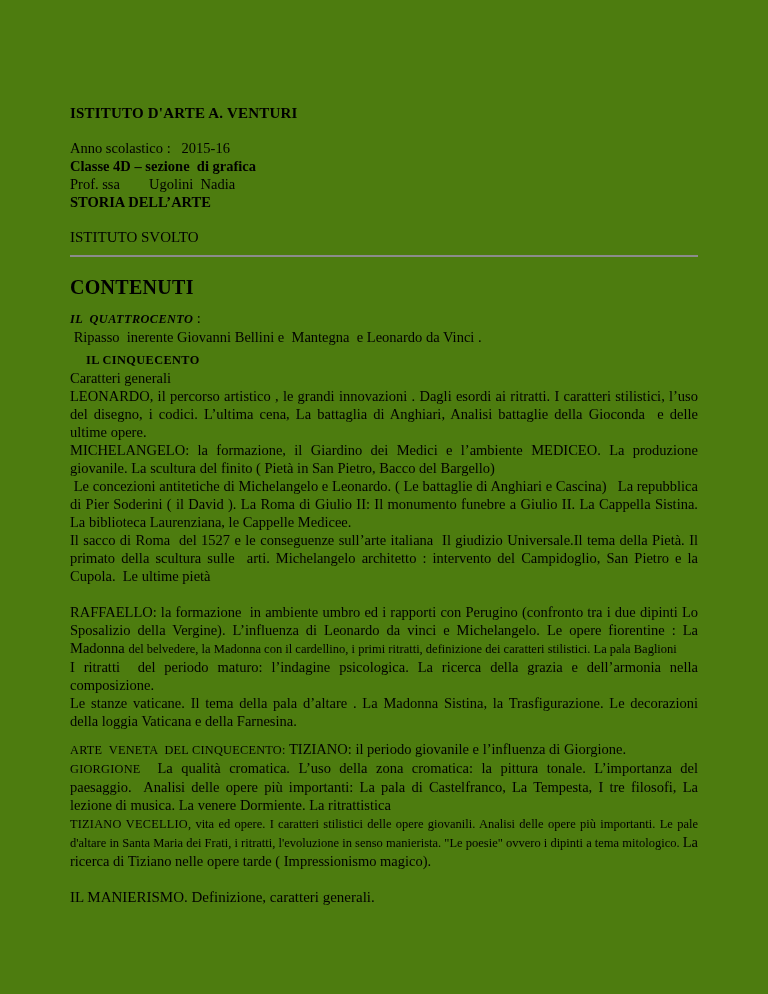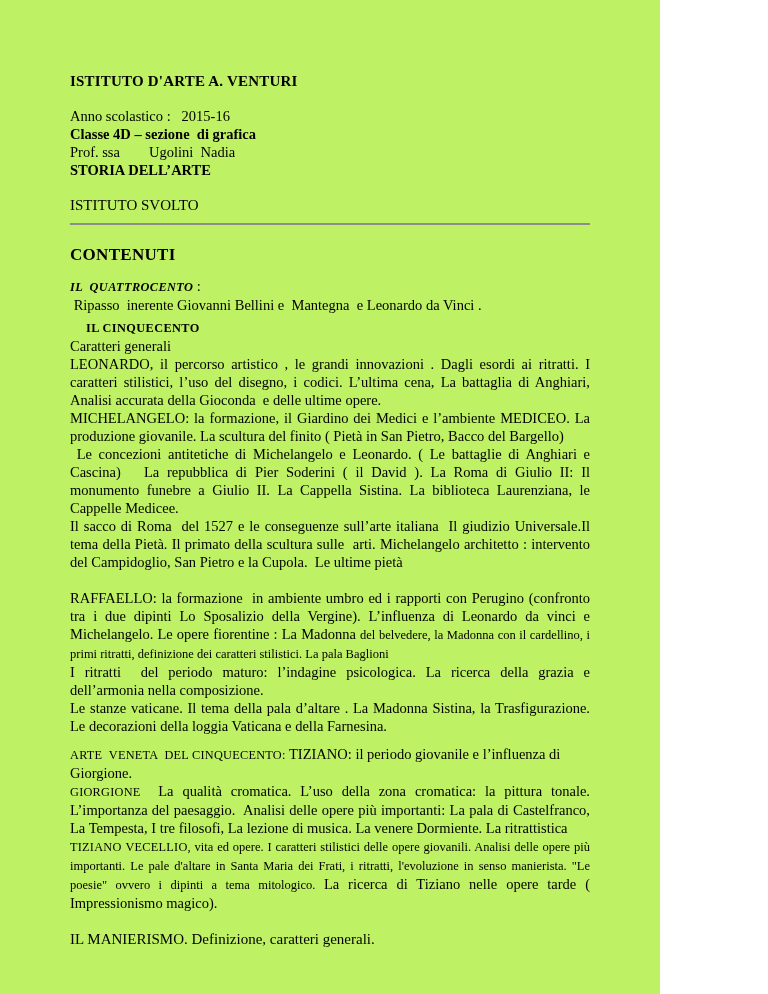--- a/index.html
+++ b/index.html
@@ -1,40 +1,40 @@
 <!DOCTYPE html>
 <html><head>
 <meta charset="utf-8">
 <style>
   html, body { margin: 0; padding: 0; background: #ffffff; }
   .page {
     position: relative;
-    width: 660px;
+    width: 768px;
     height: 994px;
-    background: #bef264;
+    background: #4d7c0f;
     box-sizing: border-box;
-    padding: 72px 70px 0 70px;
+    padding: 104px 70px 0 70px;
     font-family: "Liberation Serif", "DejaVu Serif", serif;
     font-size: 14.5px;
     line-height: 18px;
     color: #000000;
     overflow: hidden;
   }
   .page p { margin: 0; white-space: pre-wrap; }
   .t-bold { font-weight: bold; }
   .title { font-size: 15px; letter-spacing: 0.2px; }
   .anno { margin-top: 17px !important; }
   .programma { margin-top: 17px !important; font-size: 15px; }
   .rule {
     margin-top: 9px;
     height: 0;
     border-top: 2px solid #8c8c8c;
     width: 100%;
   }
-  .contenuti { margin-top: 21px !important; font-size: 17px; letter-spacing: 0.3px; }
+  .contenuti { margin-top: 21px !important; font-size: 20px; letter-spacing: 0.3px; }
   .sec-head { margin-top: 13px !important; }
   .sc-bold { font-weight: bold; font-size: 12.3px; letter-spacing: 0.4px; font-style: italic; }
   .sec-head.cinq { margin-top: 5px !important; font-weight: bold; font-size: 12.3px; letter-spacing: 0.4px; margin-left: 16px; }
   .just { text-align: justify; }
   .small { font-size: 12.5px; }
   .caps-sm { font-size: 12.3px; letter-spacing: 0.25px; }
   .raffaello { margin-top: 18px !important; }
   .arte-veneta { margin-top: 10px !important; }
   .manierismo { margin-top: 18px !important; font-size: 15px; }
 </style>
@@ -54,21 +54,21 @@
 
   <div class="rule"></div>
 
   <p class="contenuti t-bold">CONTENUTI</p>
 
   <p class="sec-head"><span class="sc-bold">IL  QUATTROCENTO</span><span> :</span></p>
   <p> Ripasso  inerente Giovanni Bellini e  Mantegna  e Leonardo da Vinci .</p>
 
   <p class="sec-head cinq">IL CINQUECENTO</p>
   <p>Caratteri generali</p>
-  <p class="just">LEONARDO, il percorso artistico , le grandi innovazioni . Dagli esordi ai ritratti. I caratteri stilistici, l’uso del disegno, i codici. L’ultima cena, La battaglia di Anghiari, Analisi accurata della Gioconda  e delle ultime opere.</p>
+  <p class="just">LEONARDO, il percorso artistico , le grandi innovazioni . Dagli esordi ai ritratti. I caratteri stilistici, l’uso del disegno, i codici. L’ultima cena, La battaglia di Anghiari, Analisi battaglie della Gioconda  e delle ultime opere.</p>
   <p class="just">MICHELANGELO: la formazione, il Giardino dei Medici e l’ambiente MEDICEO. La produzione giovanile. La scultura del finito ( Pietà in San Pietro, Bacco del Bargello)</p>
   <p class="just"> Le concezioni antitetiche di Michelangelo e Leonardo. ( Le battaglie di Anghiari e Cascina)   La repubblica di Pier Soderini ( il David ). La Roma di Giulio II: Il monumento funebre a Giulio II. La Cappella Sistina. La biblioteca Laurenziana, le Cappelle Medicee.</p>
   <p class="just">Il sacco di Roma  del 1527 e le conseguenze sull’arte italiana  Il giudizio Universale.Il tema della Pietà. Il primato della scultura sulle  arti. Michelangelo architetto : intervento del Campidoglio, San Pietro e la Cupola.  Le ultime pietà</p>
 
   <p class="just raffaello"><span>RAFFAELLO: la formazione  in ambiente umbro ed i rapporti con Perugino (confronto tra i due dipinti Lo Sposalizio della Vergine). L’influenza di Leonardo da vinci e Michelangelo. Le opere fiorentine : La Madonna </span><span class="small">del belvedere, la Madonna con il cardellino, i primi ritratti, definizione dei caratteri stilistici. La pala Baglioni</span></p>
   <p class="just">I ritratti  del periodo maturo: l’indagine psicologica. La ricerca della grazia e dell’armonia nella composizione.</p>
   <p class="just">Le stanze vaticane. Il tema della pala d’altare . La Madonna Sistina, la Trasfigurazione. Le decorazioni della loggia Vaticana e della Farnesina.</p>
 
   <p class="arte-veneta"><span class="caps-sm">ARTE  VENETA  DEL CINQUECENTO:</span><span> TIZIANO: il periodo giovanile e l’influenza di Giorgione.</span></p>
 

